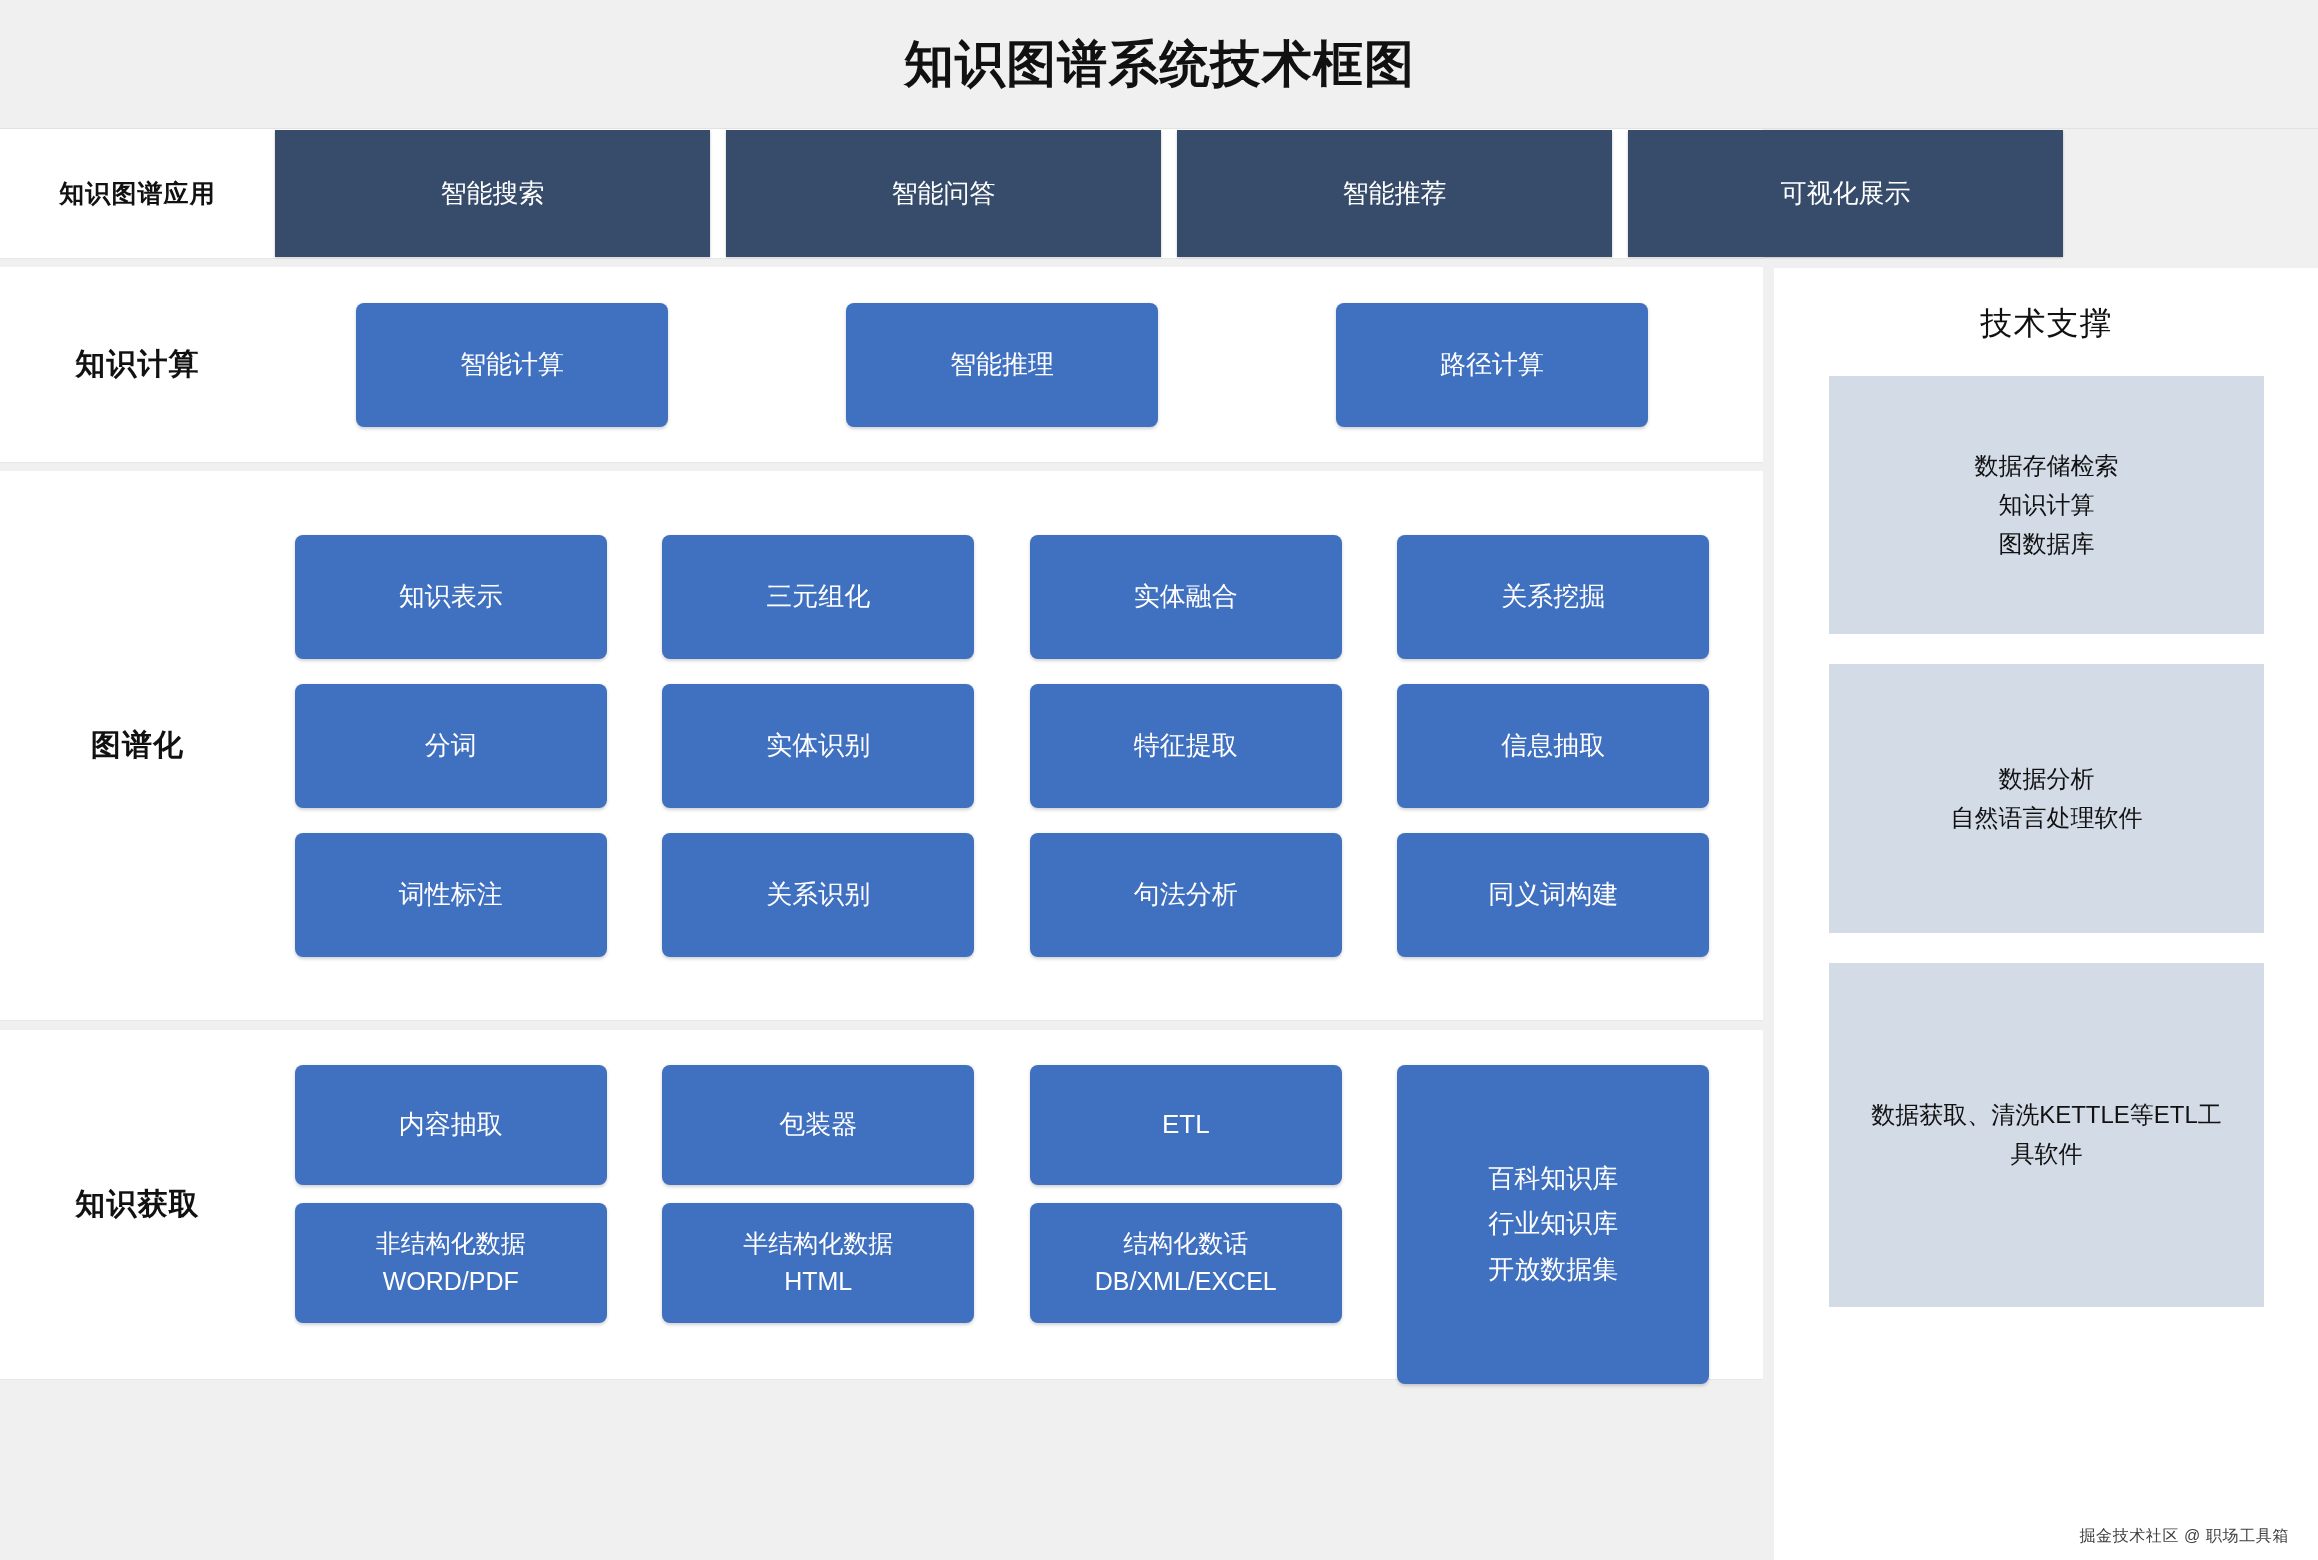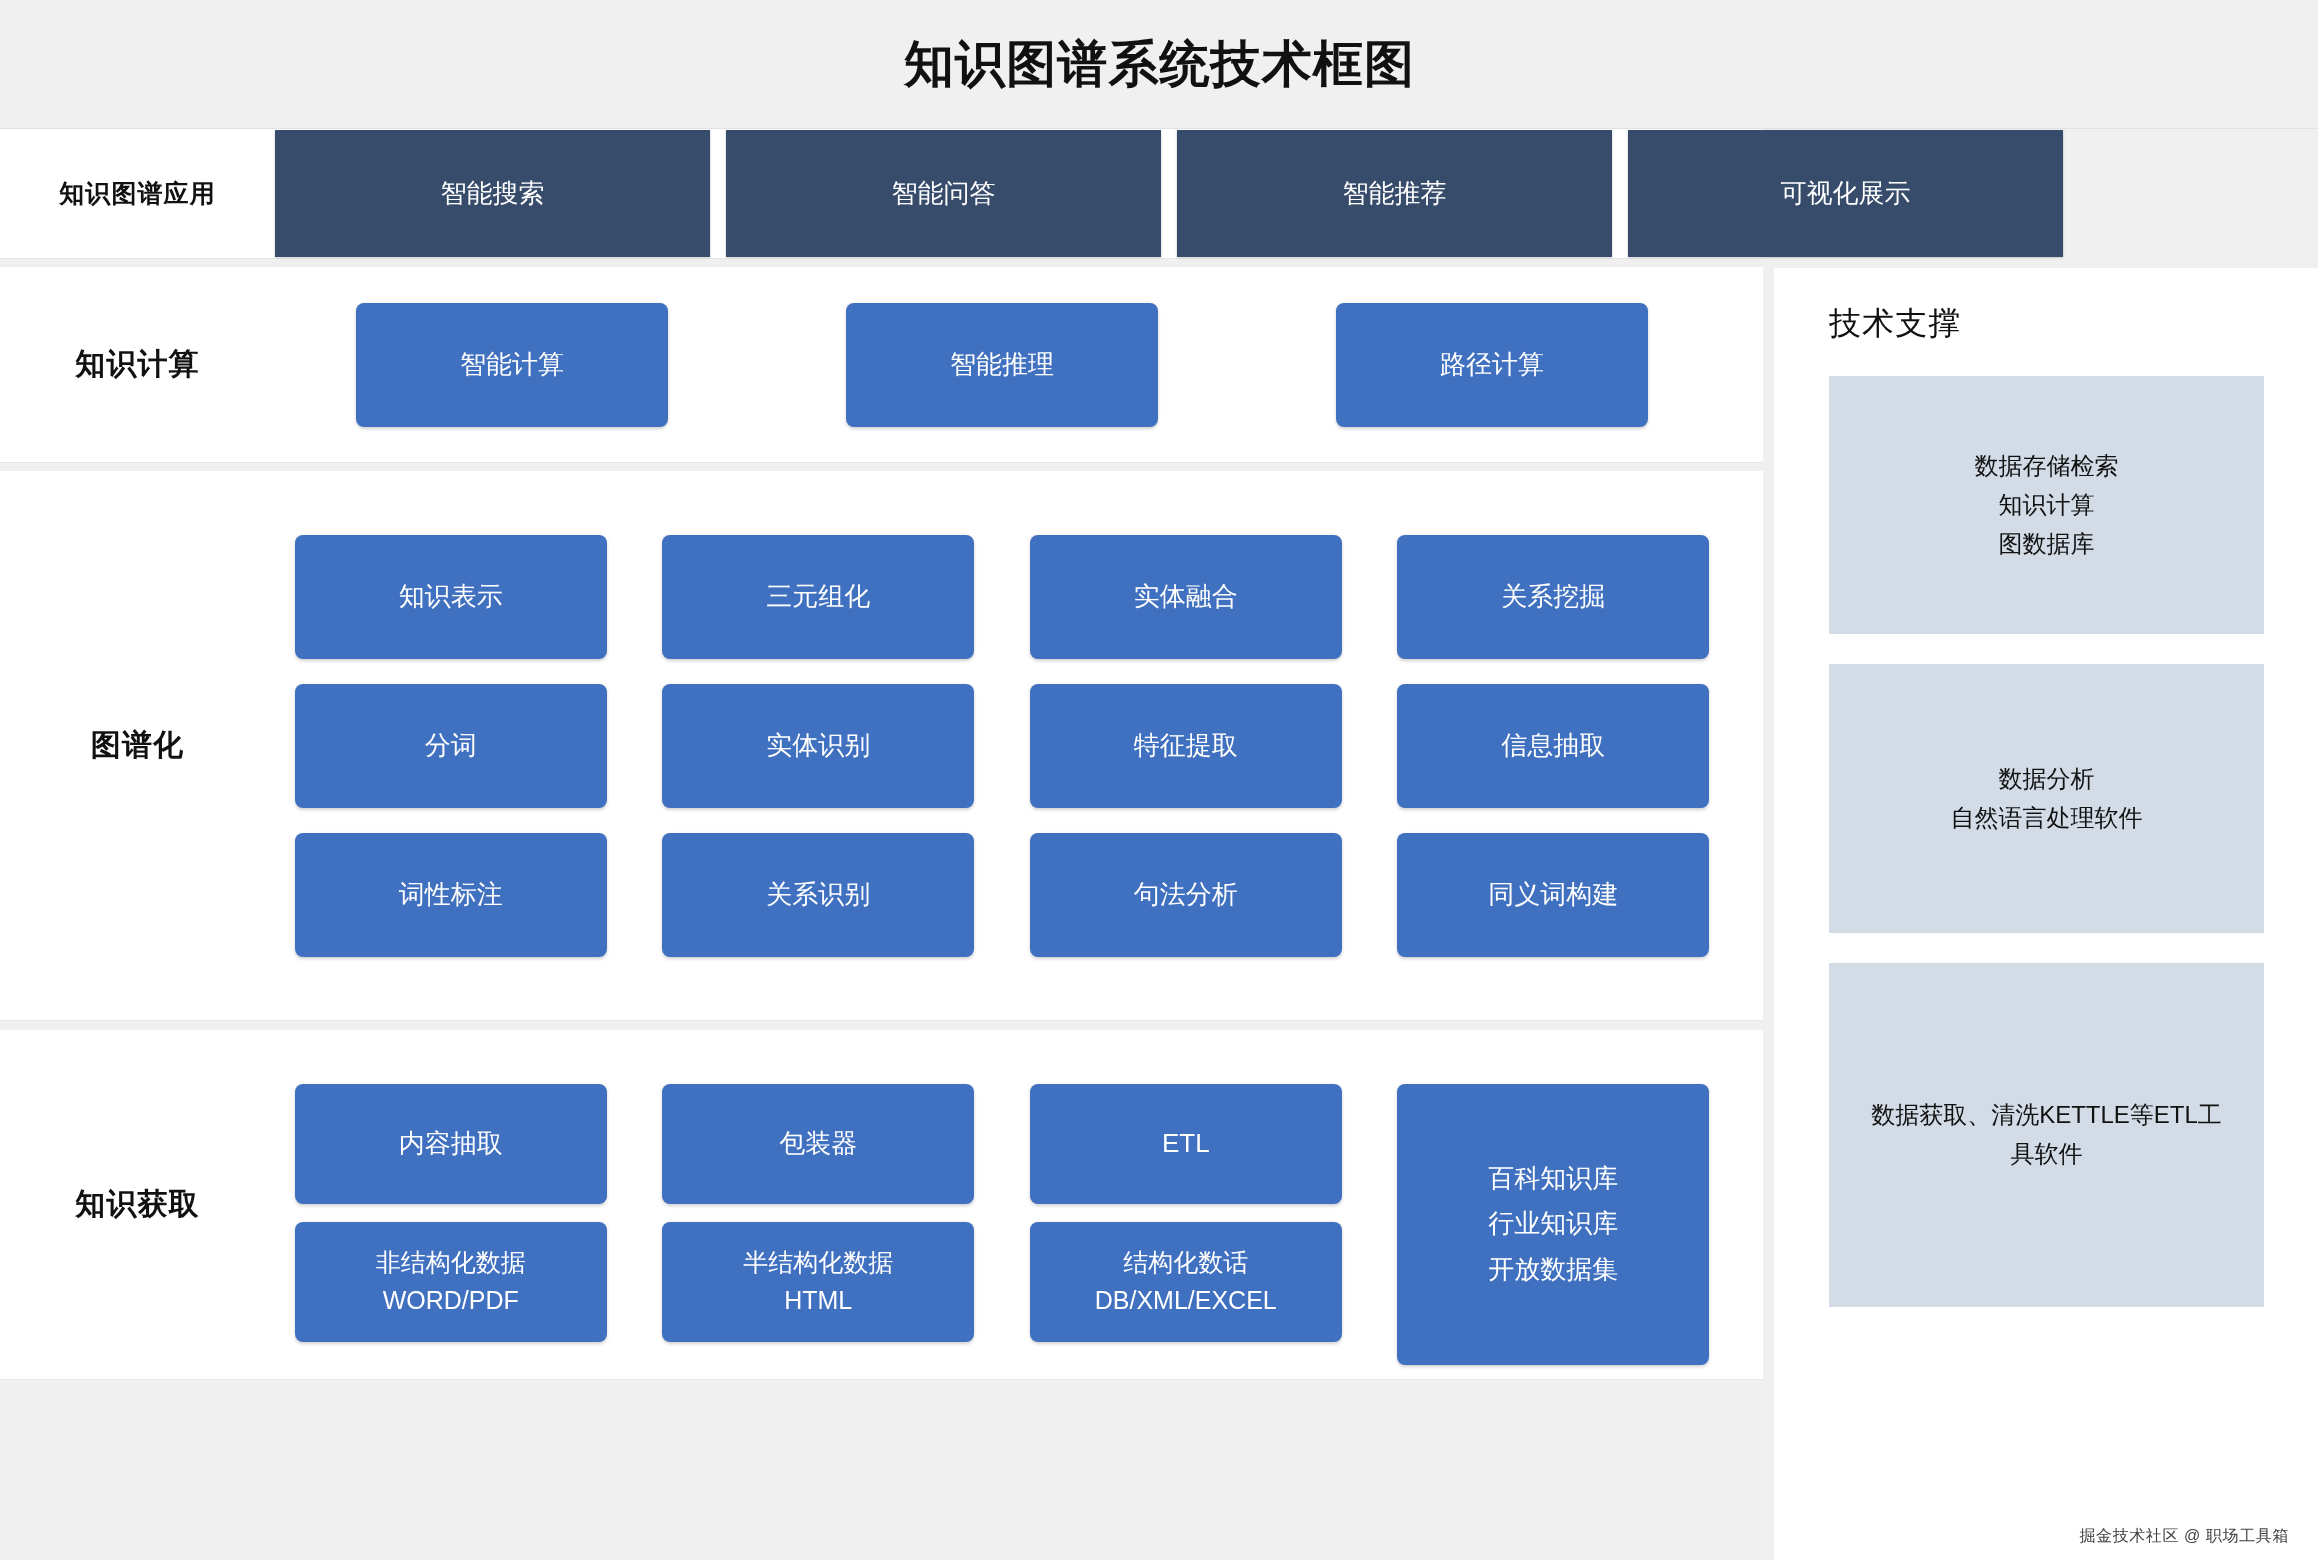--- a/index.html
+++ b/index.html
@@ -95,21 +95,21 @@
     border-radius:8px;
     display:flex;align-items:center;justify-content:center;
     text-align:center;
     font-size:26px;
     line-height:1.5;
     box-shadow:0 1.7px 3.4px rgba(0,0,0,.18);
     flex-direction:column;
   }
   .blue-box.two-line{ font-size:25px; }
   .blue-box.tall{
-    height:281px;
+    height:319px;
     line-height:1.75;
     justify-content:center;
   }
   .blue-box.src{
     height:120px;
   }
   .blue-box .sub{display:block;}
 
   
   .acq-col{
@@ -124,21 +124,21 @@
   
   .support{
     position:absolute;
     right:0;
     width:545px;
     background:#ffffff;
     box-sizing:border-box;
     padding:24px 55px 34px 55px;
     display:flex;
     flex-direction:column;
-    align-items:flex-start;
+    align-items:center;
   }
   .support-title{
     font-size:32px;
     color:#111;
     margin:10.3px 0 30px 0;
     letter-spacing:1.1px;
   }
   .support-box{
     width:100%;
     background:#d3dbe6;

